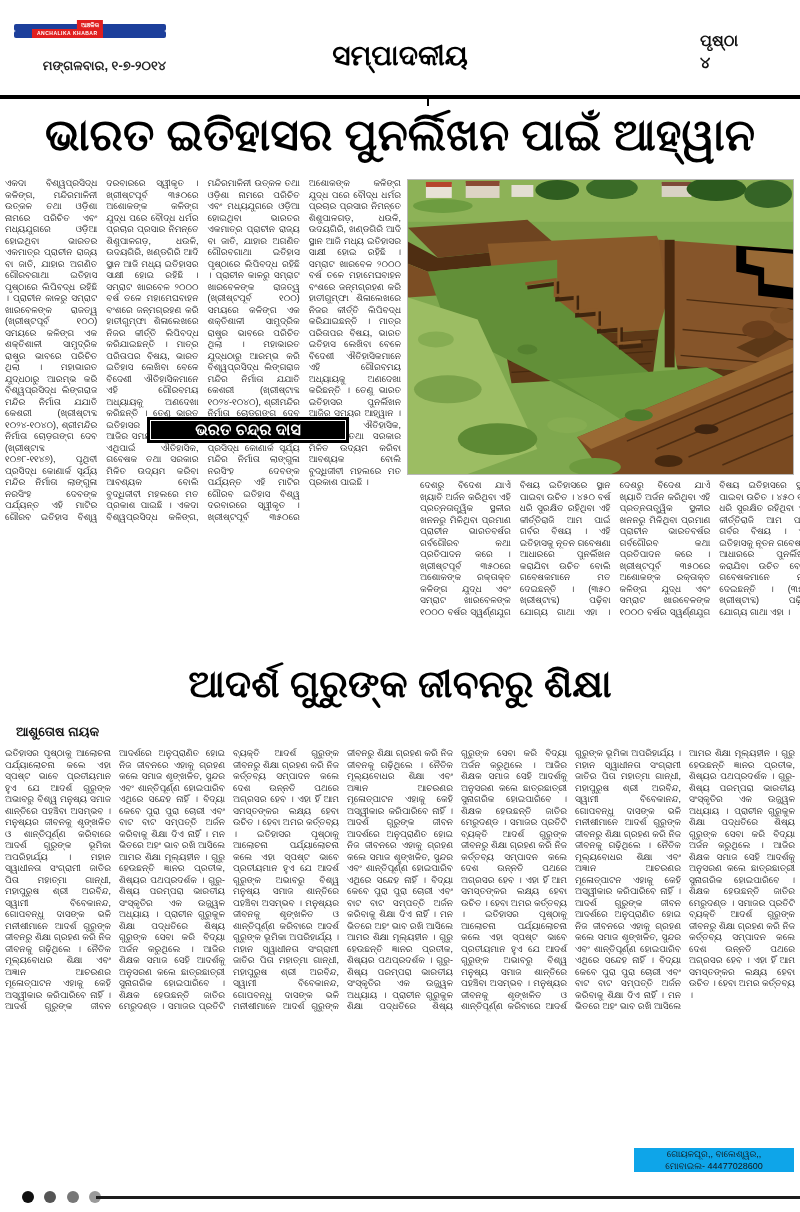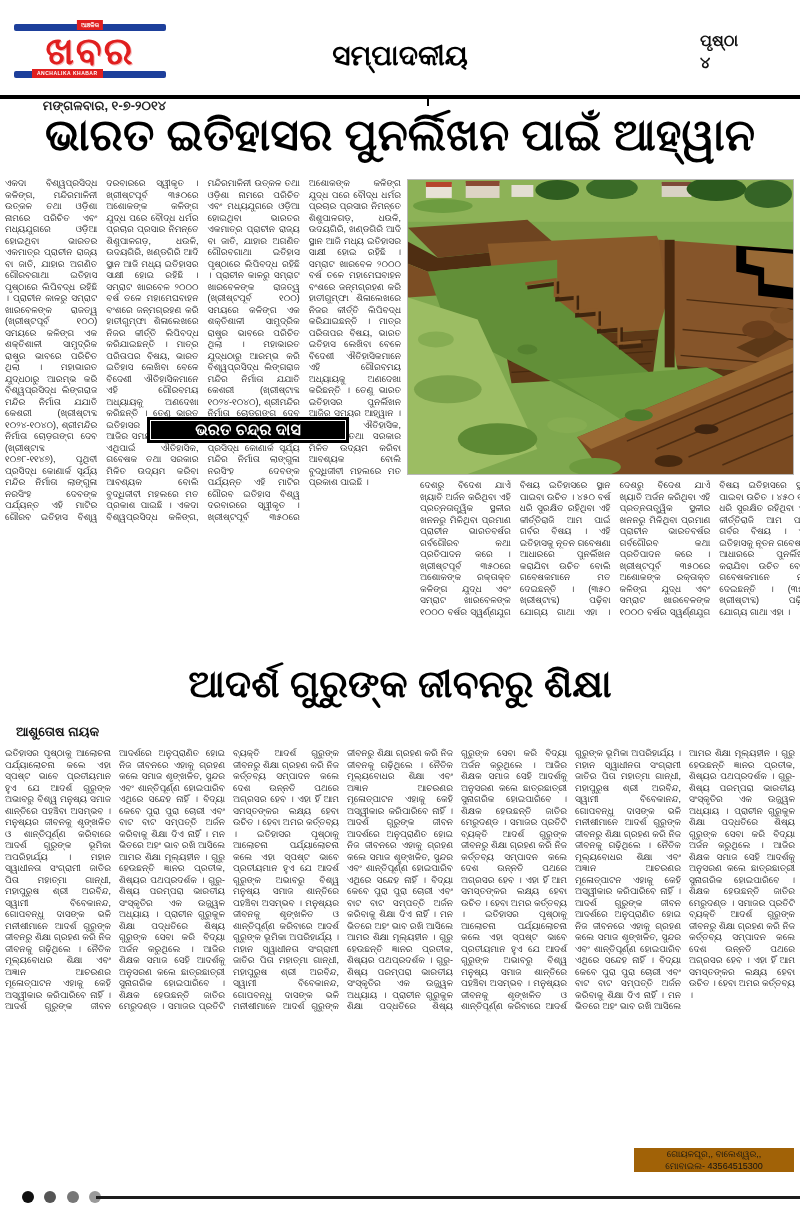--- a/index.html
+++ b/index.html
@@ -37,36 +37,35 @@
     border:1px solid #b9b9b9;box-sizing:border-box;background:#7fa84e;}
   .photo svg{display:block;width:100%;height:100%;}
   .a1-right{position:absolute;left:420px;top:480px;width:390px;height:175px;
     column-count:4;column-gap:9px;}
   
   .headline2{position:absolute;left:0;right:0;top:656px;text-align:center;
     font-size:38px;line-height:56px;font-weight:bold;color:#000;white-space:nowrap;}
   .author{position:absolute;left:16px;top:724px;font-size:13px;font-weight:bold;}
   .a2{position:absolute;left:5px;top:748px;width:790px;height:437px;
     column-count:7;column-gap:8px;}
-  .signature{position:absolute;left:634px;top:1148px;width:160px;background:#a16207;
+  .signature{position:absolute;left:634px;top:1148px;width:160px;background:#0ea5e9;
     text-align:center;font-size:9px;line-height:12px;color:#131313;}
   
   .footer-dots{position:absolute;left:22px;top:1189px;height:13px;}
   .footer-dots .dot{display:inline-block;width:12px;height:12px;border-radius:50%;margin-right:6px;}
   .dot1{background:#101010;} .dot2{background:#555555;} .dot3{background:#777777;} .dot4{background:#9a9a9a;}
   .footer-line{position:absolute;left:96px;top:1196px;width:704px;height:3px;background:#1c1c1c;}
 </style>
 </head>
 <body>
 
 <div class="logo">
   <div class="bar">
     <span class="tag-top">ଆଞ୍ଚଳିକ</span>
   </div>
-  <div class="title">ଖବର</div>
   <div class="bar">
     <span class="tag-bottom">ANCHALIKA KHABAR</span>
   </div>
   <div class="date-line">ମଙ୍ଗଳବାର, ୧-୭-୨୦୧୪</div>
 </div>
 
 <div class="section-title">ସମ୍ପାଦକୀୟ</div>
 
 <div class="page-label">
   <div>ପୃଷ୍ଠା</div>
@@ -147,21 +146,21 @@
 
 <div class="body-block a1-right">ଦେଶରୁ ବିଦେଶ ଯାଏଁ ଖ୍ୟାତି ଅର୍ଜନ କରିଥିବା ଏହି ପ୍ରତ୍ନତାତ୍ତ୍ୱିକ ସ୍ଥଳୀର ଖନନରୁ ମିଳିଥିବା ପ୍ରମାଣ ପ୍ରାଚୀନ ଭାରତବର୍ଷର ଗର୍ବଗୌରବ କଥା ପ୍ରତିପାଦନ କରେ । ଖ୍ରୀଷ୍ଟପୂର୍ବ ୩୫୦ରେ ଅଶୋକଙ୍କ ରକ୍ତାକ୍ତ କଳିଙ୍ଗ ଯୁଦ୍ଧ ଏବଂ ସମ୍ରାଟ ଖାରବେଳଙ୍କ ୧୦୦୦ ବର୍ଷର ସ୍ୱର୍ଣ୍ଣଯୁଗ ବିଷୟ ଇତିହାସରେ ସ୍ଥାନ ପାଇବା ଉଚିତ ।   ୪୫୦ ବର୍ଷ ଧରି ସୁରକ୍ଷିତ ରହିଥିବା ଏହି କୀର୍ତ୍ତିରାଜି ଆମ ପାଇଁ ଗର୍ବର ବିଷୟ । ଏହି ଇତିହାସକୁ ନୂତନ ଗବେଷଣା ଆଧାରରେ ପୁନର୍ଲିଖନ କରାଯିବା ଉଚିତ ବୋଲି ଗବେଷକମାନେ ମତ ଦେଇଛନ୍ତି । (୩୫୦ ଖ୍ରୀଷ୍ଟାବ୍ଦ) ପଢ଼ିବା ଯୋଗ୍ୟ ଗାଥା ଏହା ।   ଦେଶରୁ ବିଦେଶ ଯାଏଁ ଖ୍ୟାତି ଅର୍ଜନ କରିଥିବା ଏହି ପ୍ରତ୍ନତାତ୍ତ୍ୱିକ ସ୍ଥଳୀର ଖନନରୁ ମିଳିଥିବା ପ୍ରମାଣ ପ୍ରାଚୀନ ଭାରତବର୍ଷର ଗର୍ବଗୌରବ କଥା ପ୍ରତିପାଦନ କରେ । ଖ୍ରୀଷ୍ଟପୂର୍ବ ୩୫୦ରେ ଅଶୋକଙ୍କ ରକ୍ତାକ୍ତ କଳିଙ୍ଗ ଯୁଦ୍ଧ ଏବଂ ସମ୍ରାଟ ଖାରବେଳଙ୍କ ୧୦୦୦ ବର୍ଷର ସ୍ୱର୍ଣ୍ଣଯୁଗ ବିଷୟ ଇତିହାସରେ ସ୍ଥାନ ପାଇବା ଉଚିତ ।   ୪୫୦ ବର୍ଷ ଧରି ସୁରକ୍ଷିତ ରହିଥିବା ଏହି କୀର୍ତ୍ତିରାଜି ଆମ ପାଇଁ ଗର୍ବର ବିଷୟ । ଏହି ଇତିହାସକୁ ନୂତନ ଗବେଷଣା ଆଧାରରେ ପୁନର୍ଲିଖନ କରାଯିବା ଉଚିତ ବୋଲି ଗବେଷକମାନେ ମତ ଦେଇଛନ୍ତି । (୩୫୦ ଖ୍ରୀଷ୍ଟାବ୍ଦ) ପଢ଼ିବା ଯୋଗ୍ୟ ଗାଥା ଏହା ।</div>
 
 <div class="headline2">ଆଦର୍ଶ ଗୁରୁଙ୍କ ଜୀବନରୁ ଶିକ୍ଷା</div>
 <div class="author">ଆଶୁତୋଷ ନାୟକ</div>
 
 <div class="body-block a2">ଇତିହାସର ପୃଷ୍ଠାକୁ ଆଲୋଚନା ପର୍ଯ୍ୟାଲୋଚନା କଲେ ଏହା ସ୍ପଷ୍ଟ ଭାବେ ପ୍ରତୀୟମାନ ହୁଏ ଯେ ଆଦର୍ଶ ଗୁରୁଙ୍କ ଅଭାବରୁ ବିଶ୍ୱ ମନୁଷ୍ୟ ସମାଜ ଶାନ୍ତିରେ ପହଞ୍ଚିବା ଅସମ୍ଭବ । ମନୁଷ୍ୟର ଜୀବନକୁ ଶୃଙ୍ଖଳିତ ଓ ଶାନ୍ତିପୂର୍ଣ୍ଣ କରିବାରେ ଆଦର୍ଶ ଗୁରୁଙ୍କ ଭୂମିକା ଅପରିହାର୍ଯ୍ୟ ।   ମହାନ ସ୍ୱାଧୀନତା ସଂଗ୍ରାମୀ ଜାତିର ପିତା ମହାତ୍ମା ଗାନ୍ଧୀ, ମହାପୁରୁଷ ଶ୍ରୀ ଅରବିନ୍ଦ, ସ୍ୱାମୀ ବିବେକାନନ୍ଦ, ଗୋପବନ୍ଧୁ ଦାସଙ୍କ ଭଳି ମନୀଷୀମାନେ ଆଦର୍ଶ ଗୁରୁଙ୍କ ଜୀବନରୁ ଶିକ୍ଷା ଗ୍ରହଣ କରି ନିଜ ଜୀବନକୁ ଗଢ଼ିଥିଲେ ।   ନୈତିକ ମୂଲ୍ୟବୋଧର ଶିକ୍ଷା ଏବଂ ଅଜ୍ଞାନ ଆଚରଣର ମୂଳୋତ୍ପାଟନ ଏହାକୁ କେହି ଅସ୍ୱୀକାର କରିପାରିବେ ନାହିଁ । ଆଦର୍ଶ ଗୁରୁଙ୍କ ଜୀବନ ଆଦର୍ଶରେ ଅନୁପ୍ରାଣିତ ହୋଇ ନିଜ ଜୀବନରେ ଏହାକୁ ଗ୍ରହଣ କଲେ ସମାଜ ଶୃଙ୍ଖଳିତ, ସୁନ୍ଦର ଏବଂ ଶାନ୍ତିପୂର୍ଣ୍ଣ ହୋଇପାରିବ ଏଥିରେ ସନ୍ଦେହ ନାହିଁ ।   ବିଦ୍ୟା କେବେ ପୁରା ପୁରା ଚୋରୀ ଏବଂ ବାଟ ବାଟ ସମ୍ପତ୍ତି ଅର୍ଜନ କରିବାକୁ ଶିକ୍ଷା ଦିଏ ନାହିଁ । ମନ ଭିତରେ ଅହଂ ଭାବ ରଖି ଆସିଲେ ଆମର ଶିକ୍ଷା ମୂଲ୍ୟହୀନ । ଗୁରୁ ହେଉଛନ୍ତି ଜ୍ଞାନର ପ୍ରତୀକ, ଶିଷ୍ୟର ପଥପ୍ରଦର୍ଶକ ।   ଗୁରୁ-ଶିଷ୍ୟ ପରମ୍ପରା ଭାରତୀୟ ସଂସ୍କୃତିର ଏକ ଉଜ୍ଜ୍ୱଳ ଅଧ୍ୟାୟ । ପ୍ରାଚୀନ ଗୁରୁକୁଳ ଶିକ୍ଷା ପଦ୍ଧତିରେ ଶିଷ୍ୟ ଗୁରୁଙ୍କ ସେବା କରି ବିଦ୍ୟା ଅର୍ଜନ କରୁଥିଲେ । ଆଜିର ଶିକ୍ଷକ ସମାଜ ସେହି ଆଦର୍ଶକୁ ଅନୁସରଣ କଲେ ଛାତ୍ରଛାତ୍ରୀ ସୁନାଗରିକ ହୋଇପାରିବେ ।   ଶିକ୍ଷକ ହେଉଛନ୍ତି ଜାତିର ମେରୁଦଣ୍ଡ । ସମାଜର ପ୍ରତିଟି ବ୍ୟକ୍ତି ଆଦର୍ଶ ଗୁରୁଙ୍କ ଜୀବନରୁ ଶିକ୍ଷା ଗ୍ରହଣ କରି ନିଜ କର୍ତ୍ତବ୍ୟ ସମ୍ପାଦନ କଲେ ଦେଶ ଉନ୍ନତି ପଥରେ ଅଗ୍ରସର ହେବ । ଏହା ହିଁ ଆମ ସମସ୍ତଙ୍କର ଲକ୍ଷ୍ୟ ହେବା ଉଚିତ । ହେବା ଅମର କର୍ତ୍ତବ୍ୟ ।   ଇତିହାସର ପୃଷ୍ଠାକୁ ଆଲୋଚନା ପର୍ଯ୍ୟାଲୋଚନା କଲେ ଏହା ସ୍ପଷ୍ଟ ଭାବେ ପ୍ରତୀୟମାନ ହୁଏ ଯେ ଆଦର୍ଶ ଗୁରୁଙ୍କ ଅଭାବରୁ ବିଶ୍ୱ ମନୁଷ୍ୟ ସମାଜ ଶାନ୍ତିରେ ପହଞ୍ଚିବା ଅସମ୍ଭବ । ମନୁଷ୍ୟର ଜୀବନକୁ ଶୃଙ୍ଖଳିତ ଓ ଶାନ୍ତିପୂର୍ଣ୍ଣ କରିବାରେ ଆଦର୍ଶ ଗୁରୁଙ୍କ ଭୂମିକା ଅପରିହାର୍ଯ୍ୟ ।   ମହାନ ସ୍ୱାଧୀନତା ସଂଗ୍ରାମୀ ଜାତିର ପିତା ମହାତ୍ମା ଗାନ୍ଧୀ, ମହାପୁରୁଷ ଶ୍ରୀ ଅରବିନ୍ଦ, ସ୍ୱାମୀ ବିବେକାନନ୍ଦ, ଗୋପବନ୍ଧୁ ଦାସଙ୍କ ଭଳି ମନୀଷୀମାନେ ଆଦର୍ଶ ଗୁରୁଙ୍କ ଜୀବନରୁ ଶିକ୍ଷା ଗ୍ରହଣ କରି ନିଜ ଜୀବନକୁ ଗଢ଼ିଥିଲେ ।   ନୈତିକ ମୂଲ୍ୟବୋଧର ଶିକ୍ଷା ଏବଂ ଅଜ୍ଞାନ ଆଚରଣର ମୂଳୋତ୍ପାଟନ ଏହାକୁ କେହି ଅସ୍ୱୀକାର କରିପାରିବେ ନାହିଁ । ଆଦର୍ଶ ଗୁରୁଙ୍କ ଜୀବନ ଆଦର୍ଶରେ ଅନୁପ୍ରାଣିତ ହୋଇ ନିଜ ଜୀବନରେ ଏହାକୁ ଗ୍ରହଣ କଲେ ସମାଜ ଶୃଙ୍ଖଳିତ, ସୁନ୍ଦର ଏବଂ ଶାନ୍ତିପୂର୍ଣ୍ଣ ହୋଇପାରିବ ଏଥିରେ ସନ୍ଦେହ ନାହିଁ ।   ବିଦ୍ୟା କେବେ ପୁରା ପୁରା ଚୋରୀ ଏବଂ ବାଟ ବାଟ ସମ୍ପତ୍ତି ଅର୍ଜନ କରିବାକୁ ଶିକ୍ଷା ଦିଏ ନାହିଁ । ମନ ଭିତରେ ଅହଂ ଭାବ ରଖି ଆସିଲେ ଆମର ଶିକ୍ଷା ମୂଲ୍ୟହୀନ । ଗୁରୁ ହେଉଛନ୍ତି ଜ୍ଞାନର ପ୍ରତୀକ, ଶିଷ୍ୟର ପଥପ୍ରଦର୍ଶକ ।   ଗୁରୁ-ଶିଷ୍ୟ ପରମ୍ପରା ଭାରତୀୟ ସଂସ୍କୃତିର ଏକ ଉଜ୍ଜ୍ୱଳ ଅଧ୍ୟାୟ । ପ୍ରାଚୀନ ଗୁରୁକୁଳ ଶିକ୍ଷା ପଦ୍ଧତିରେ ଶିଷ୍ୟ ଗୁରୁଙ୍କ ସେବା କରି ବିଦ୍ୟା ଅର୍ଜନ କରୁଥିଲେ । ଆଜିର ଶିକ୍ଷକ ସମାଜ ସେହି ଆଦର୍ଶକୁ ଅନୁସରଣ କଲେ ଛାତ୍ରଛାତ୍ରୀ ସୁନାଗରିକ ହୋଇପାରିବେ ।   ଶିକ୍ଷକ ହେଉଛନ୍ତି ଜାତିର ମେରୁଦଣ୍ଡ । ସମାଜର ପ୍ରତିଟି ବ୍ୟକ୍ତି ଆଦର୍ଶ ଗୁରୁଙ୍କ ଜୀବନରୁ ଶିକ୍ଷା ଗ୍ରହଣ କରି ନିଜ କର୍ତ୍ତବ୍ୟ ସମ୍ପାଦନ କଲେ ଦେଶ ଉନ୍ନତି ପଥରେ ଅଗ୍ରସର ହେବ । ଏହା ହିଁ ଆମ ସମସ୍ତଙ୍କର ଲକ୍ଷ୍ୟ ହେବା ଉଚିତ । ହେବା ଅମର କର୍ତ୍ତବ୍ୟ ।   ଇତିହାସର ପୃଷ୍ଠାକୁ ଆଲୋଚନା ପର୍ଯ୍ୟାଲୋଚନା କଲେ ଏହା ସ୍ପଷ୍ଟ ଭାବେ ପ୍ରତୀୟମାନ ହୁଏ ଯେ ଆଦର୍ଶ ଗୁରୁଙ୍କ ଅଭାବରୁ ବିଶ୍ୱ ମନୁଷ୍ୟ ସମାଜ ଶାନ୍ତିରେ ପହଞ୍ଚିବା ଅସମ୍ଭବ । ମନୁଷ୍ୟର ଜୀବନକୁ ଶୃଙ୍ଖଳିତ ଓ ଶାନ୍ତିପୂର୍ଣ୍ଣ କରିବାରେ ଆଦର୍ଶ ଗୁରୁଙ୍କ ଭୂମିକା ଅପରିହାର୍ଯ୍ୟ ।   ମହାନ ସ୍ୱାଧୀନତା ସଂଗ୍ରାମୀ ଜାତିର ପିତା ମହାତ୍ମା ଗାନ୍ଧୀ, ମହାପୁରୁଷ ଶ୍ରୀ ଅରବିନ୍ଦ, ସ୍ୱାମୀ ବିବେକାନନ୍ଦ, ଗୋପବନ୍ଧୁ ଦାସଙ୍କ ଭଳି ମନୀଷୀମାନେ ଆଦର୍ଶ ଗୁରୁଙ୍କ ଜୀବନରୁ ଶିକ୍ଷା ଗ୍ରହଣ କରି ନିଜ ଜୀବନକୁ ଗଢ଼ିଥିଲେ ।   ନୈତିକ ମୂଲ୍ୟବୋଧର ଶିକ୍ଷା ଏବଂ ଅଜ୍ଞାନ ଆଚରଣର ମୂଳୋତ୍ପାଟନ ଏହାକୁ କେହି ଅସ୍ୱୀକାର କରିପାରିବେ ନାହିଁ । ଆଦର୍ଶ ଗୁରୁଙ୍କ ଜୀବନ ଆଦର୍ଶରେ ଅନୁପ୍ରାଣିତ ହୋଇ ନିଜ ଜୀବନରେ ଏହାକୁ ଗ୍ରହଣ କଲେ ସମାଜ ଶୃଙ୍ଖଳିତ, ସୁନ୍ଦର ଏବଂ ଶାନ୍ତିପୂର୍ଣ୍ଣ ହୋଇପାରିବ ଏଥିରେ ସନ୍ଦେହ ନାହିଁ ।   ବିଦ୍ୟା କେବେ ପୁରା ପୁରା ଚୋରୀ ଏବଂ ବାଟ ବାଟ ସମ୍ପତ୍ତି ଅର୍ଜନ କରିବାକୁ ଶିକ୍ଷା ଦିଏ ନାହିଁ । ମନ ଭିତରେ ଅହଂ ଭାବ ରଖି ଆସିଲେ ଆମର ଶିକ୍ଷା ମୂଲ୍ୟହୀନ । ଗୁରୁ ହେଉଛନ୍ତି ଜ୍ଞାନର ପ୍ରତୀକ, ଶିଷ୍ୟର ପଥପ୍ରଦର୍ଶକ ।   ଗୁରୁ-ଶିଷ୍ୟ ପରମ୍ପରା ଭାରତୀୟ ସଂସ୍କୃତିର ଏକ ଉଜ୍ଜ୍ୱଳ ଅଧ୍ୟାୟ । ପ୍ରାଚୀନ ଗୁରୁକୁଳ ଶିକ୍ଷା ପଦ୍ଧତିରେ ଶିଷ୍ୟ ଗୁରୁଙ୍କ ସେବା କରି ବିଦ୍ୟା ଅର୍ଜନ କରୁଥିଲେ । ଆଜିର ଶିକ୍ଷକ ସମାଜ ସେହି ଆଦର୍ଶକୁ ଅନୁସରଣ କଲେ ଛାତ୍ରଛାତ୍ରୀ ସୁନାଗରିକ ହୋଇପାରିବେ ।   ଶିକ୍ଷକ ହେଉଛନ୍ତି ଜାତିର ମେରୁଦଣ୍ଡ । ସମାଜର ପ୍ରତିଟି ବ୍ୟକ୍ତି ଆଦର୍ଶ ଗୁରୁଙ୍କ ଜୀବନରୁ ଶିକ୍ଷା ଗ୍ରହଣ କରି ନିଜ କର୍ତ୍ତବ୍ୟ ସମ୍ପାଦନ କଲେ ଦେଶ ଉନ୍ନତି ପଥରେ ଅଗ୍ରସର ହେବ । ଏହା ହିଁ ଆମ ସମସ୍ତଙ୍କର ଲକ୍ଷ୍ୟ ହେବା ଉଚିତ । ହେବା ଅମର କର୍ତ୍ତବ୍ୟ ।</div>
 
 <div class="signature">
   <div>ଗୋୟଳଘୂର,, ବାଲେଶ୍ୱର,,</div>
-  <div>ମୋବାଇଲ- 43564515300</div>
+  <div>ମୋବାଇଲ- 44477028600</div>
 </div>
 
 <div class="footer-dots">
   <span class="dot dot1"></span>
   <span class="dot dot2"></span>
   <span class="dot dot3"></span>
   <span class="dot dot4"></span>
 </div>
 <div class="footer-line"></div>
 

